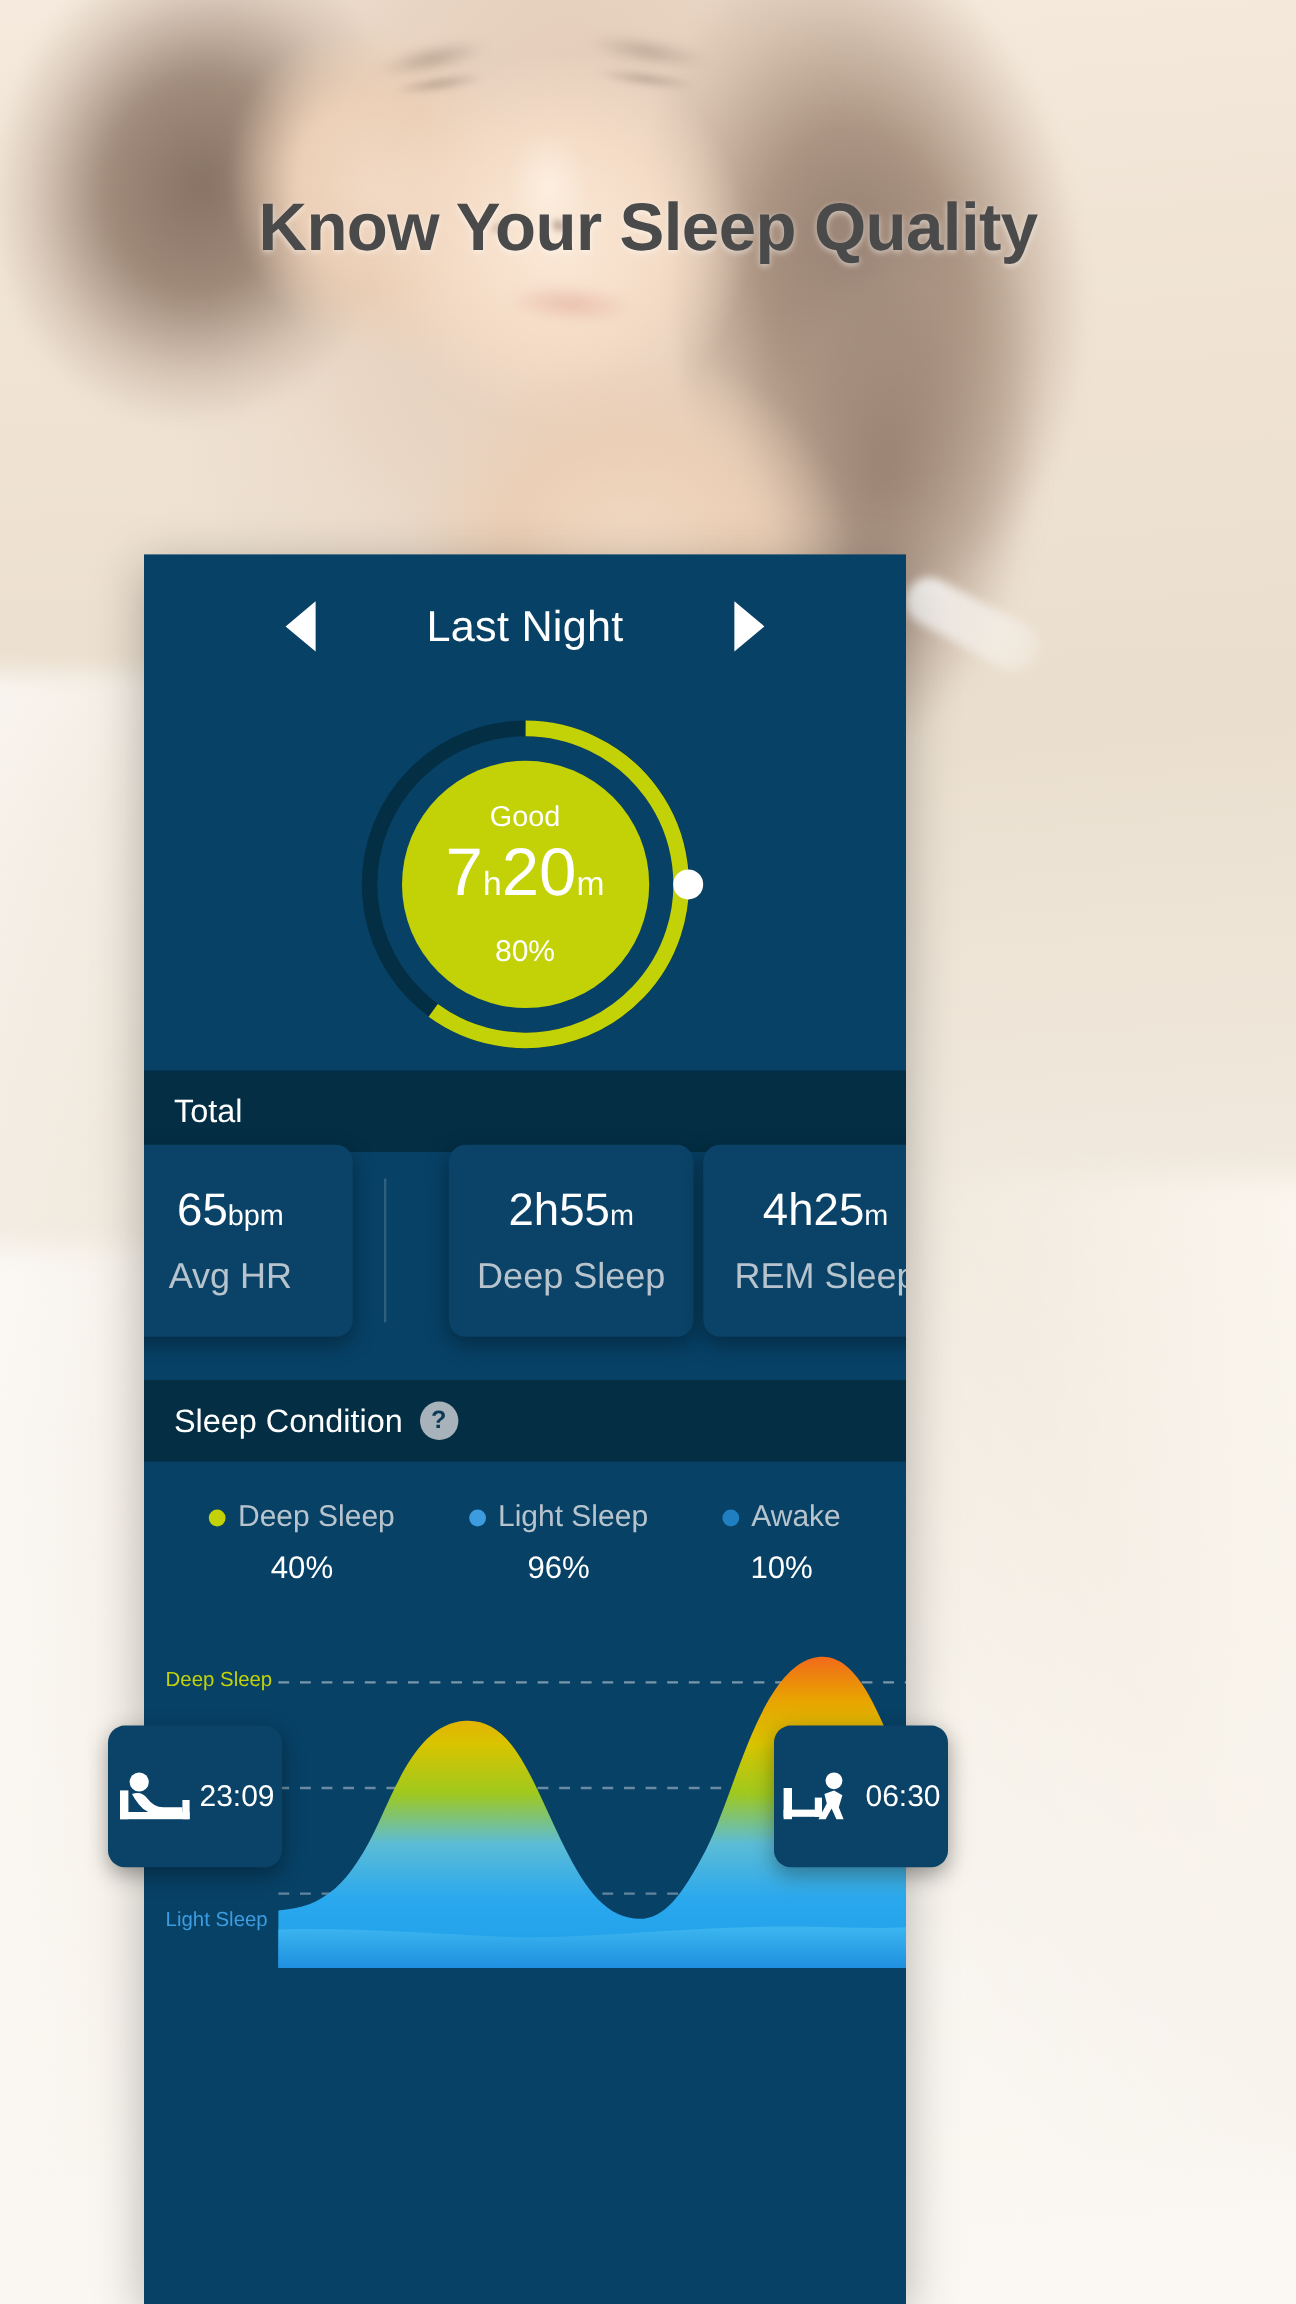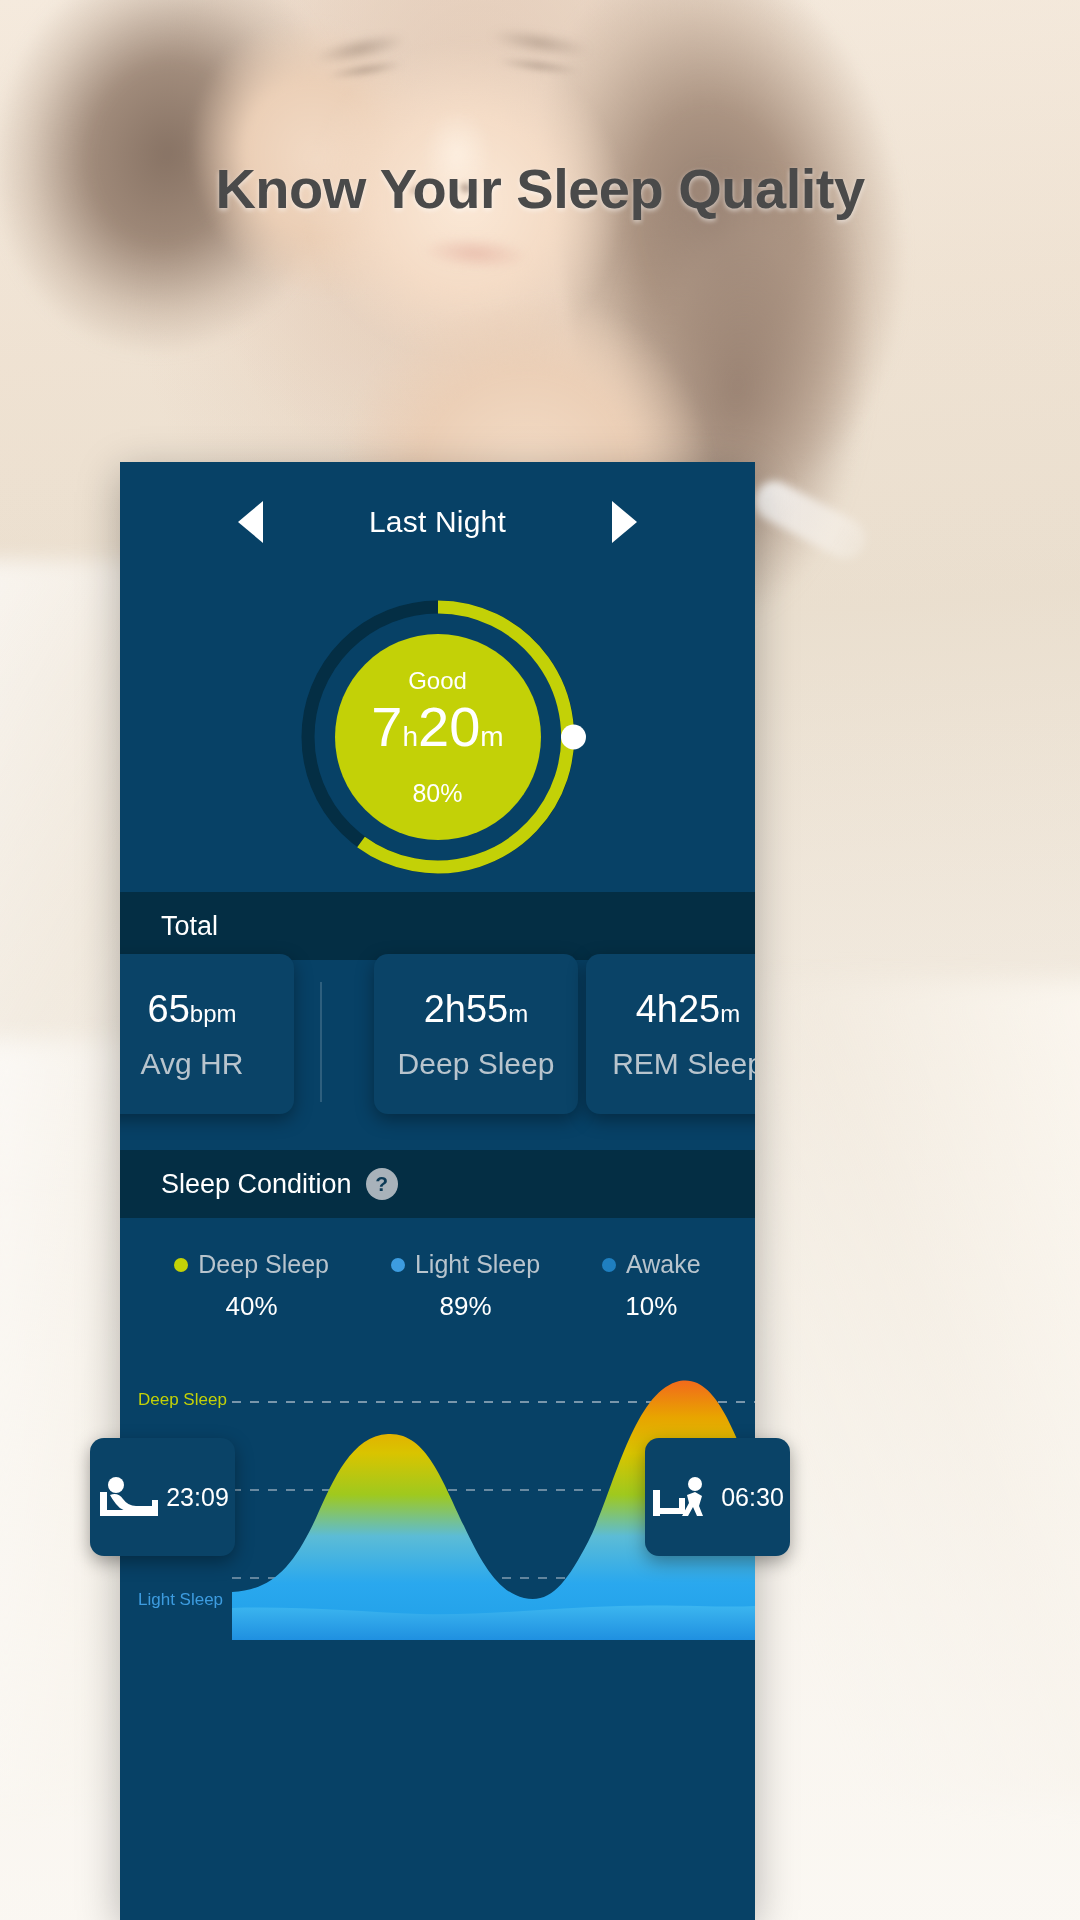--- a/index.html
+++ b/index.html
@@ -118,21 +118,21 @@
     background:#074166;
     overflow:hidden;
     box-shadow:0 10px 40px rgba(0,0,0,0.28);
   }
 
   
   .nav {
     position:relative; height:120px;
     display:flex; align-items:center; justify-content:center;
   }
-  .nav-title { color:#ffffff; font-size:30px; font-weight:300; letter-spacing:0.2px; }
+  .nav-title { color:#ffffff; font-size:36px; font-weight:300; letter-spacing:0.2px; }
   .nav-arrow {
     position:absolute; top:50%; transform:translateY(-50%);
     width:0; height:0; cursor:pointer;
   }
   .nav-prev { left:118px; border-top:21px solid transparent; border-bottom:21px solid transparent; border-right:25px solid #ffffff; }
   .nav-next { right:118px; border-top:21px solid transparent; border-bottom:21px solid transparent; border-left:25px solid #ffffff; }
 
   
   .gauge-wrap { position:relative; height:310px; display:flex; align-items:center; justify-content:center; }
   .gauge { position:relative; width:280px; height:280px; }
@@ -150,21 +150,21 @@
   .g-pct { color:#ffffff; font-size:25px; font-weight:300; margin-top:24px; }
   .gauge-dot {
     position:absolute; width:25px; height:25px; border-radius:50%;
     background:#ffffff; right:-8px; top:50%; transform:translateY(-50%);
   }
 
   
   .band {
     background:#042e44; height:68px;
     display:flex; align-items:center;
-    padding-left:41px; gap:14px;
+    padding-left:25px; gap:14px;
   }
   .band-title { color:#ffffff; font-size:27px; font-weight:400; }
   .help-icon {
     width:32px; height:32px; border-radius:50%;
     background:#a8b2ba; color:#0b3a56;
     font-size:21px; font-weight:bold;
     display:flex; align-items:center; justify-content:center;
     cursor:pointer;
   }
 
@@ -315,21 +315,21 @@
         <span class="leg-dot" style="background:#c3d107"></span>
         <span class="leg-name">Deep Sleep</span>
       </div>
       <div class="leg-pct">40%</div>
     </div>
     <div class="leg-col">
       <div class="leg-top">
         <span class="leg-dot" style="background:#3d9ce0"></span>
         <span class="leg-name">Light Sleep</span>
       </div>
-      <div class="leg-pct">89%</div>
+      <div class="leg-pct">96%</div>
     </div>
     <div class="leg-col">
       <div class="leg-top">
         <span class="leg-dot" style="background:#1f7fc0"></span>
         <span class="leg-name">Awake</span>
       </div>
       <div class="leg-pct">10%</div>
     </div>
   </div>
 

